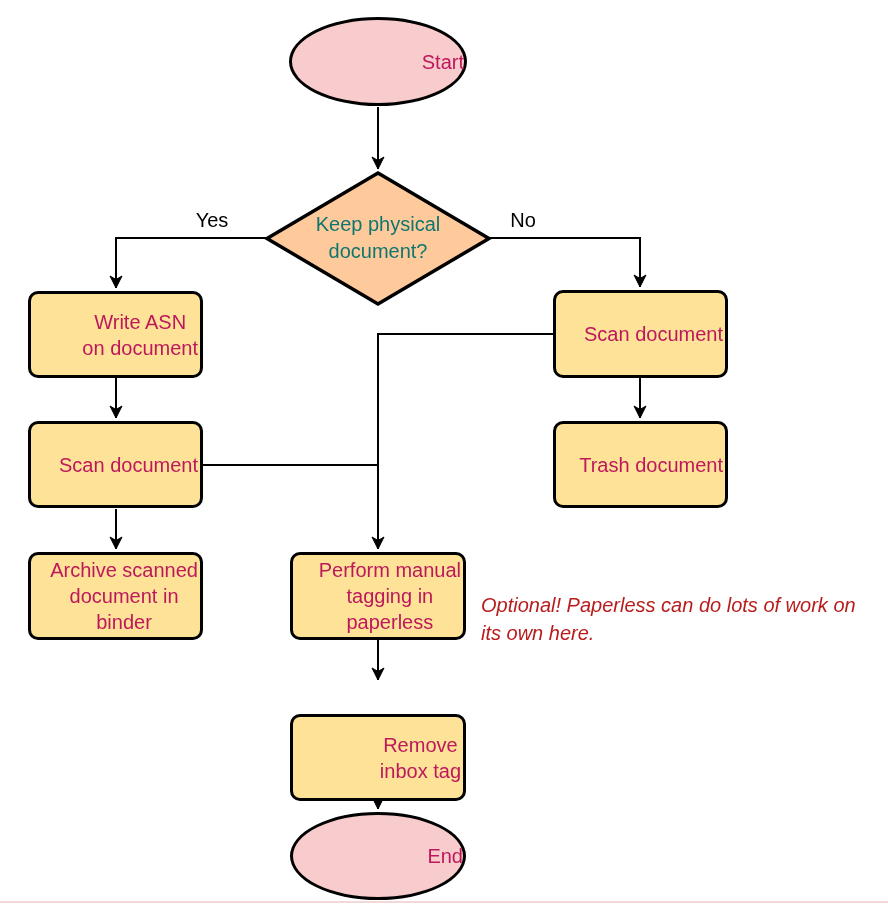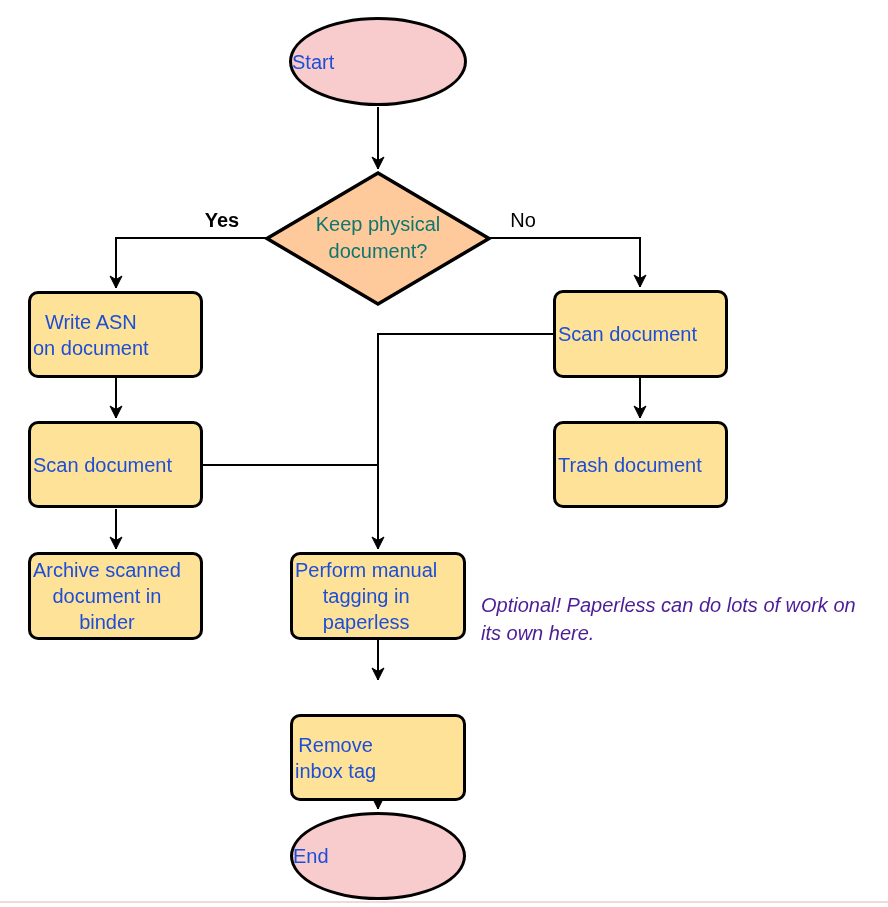--- a/index.html
+++ b/index.html
@@ -7,23 +7,23 @@
     position:relative;
     width:888px;height:907px;
     background:#ffffff;
     font-family:"Liberation Sans", sans-serif;
     overflow:hidden;
   }
   #edges{position:absolute;left:0;top:0;width:888px;height:907px;}
   .edge{fill:none;stroke:var(--stroke);stroke-width:2;}
   .node{
     position:absolute;
-    display:flex;align-items:center;justify-content:flex-start;
+    display:flex;align-items:center;justify-content:flex-end;
     text-align:center;
-    color:#1d4ed8;
+    color:#be185d;
     font-size:20px;line-height:26px;
     white-space:pre-line;
     box-sizing:border-box;
     border:3px solid var(--stroke);
   }
   .terminal{
     background:var(--terminal-fill);
     border-radius:50%;
   }
   .process{
@@ -44,40 +44,40 @@
     font-size:20px;color:#000000;
     text-align:center;
     background:#ffffff;
     padding:0 2px;
   }
   .annotation{
     position:absolute;
     left:481px;top:591px;width:404px;
     font-size:20px;line-height:28px;
     font-style:italic;
-    color:#4c1d95;
+    color:#b91c1c;
     white-space:pre-line;
   }
   .bottom-rule{
     position:absolute;
     left:0;top:901px;width:888px;height:2px;
     background:#f2d8d7;
   }
   
   #node-start   {left:289px;top:17px; width:178px;height:89px;}
   #node-write-asn {left:28px; top:291px;width:175px;height:87px;}
   #node-scan-left {left:28px; top:421px;width:175px;height:87px;}
   #node-archive   {left:28px; top:552px;width:175px;height:88px;}
   #node-scan-right{left:553px;top:290px;width:175px;height:88px;}
   #node-trash     {left:553px;top:421px;width:175px;height:87px;}
   #node-tagging   {left:290px;top:552px;width:176px;height:88px;}
   #node-remove    {left:290px;top:714px;width:176px;height:87px;}
   #node-end       {left:290px;top:812px;width:176px;height:88px;}
   #decision-text  {left:276px;top:205px;width:204px;height:66px;}
-  #label-yes {left:192px;top:209px;width:56px;font-weight:bold;}
+  #label-yes {left:182px;top:209px;width:56px;}
   #label-no  {left:496px;top:209px;width:50px;}
 </style>
 </head>
 <body>
 
 <div id="canvas">
 
   <svg id="edges" xmlns="http://www.w3.org/2000/svg" width="888" height="907" viewBox="0 0 888 907">
     <defs>
       <marker id="arrow" viewBox="0 0 14 14" refX="13" refY="7" markerWidth="14" markerHeight="14" markerUnits="userSpaceOnUse" orient="auto">

